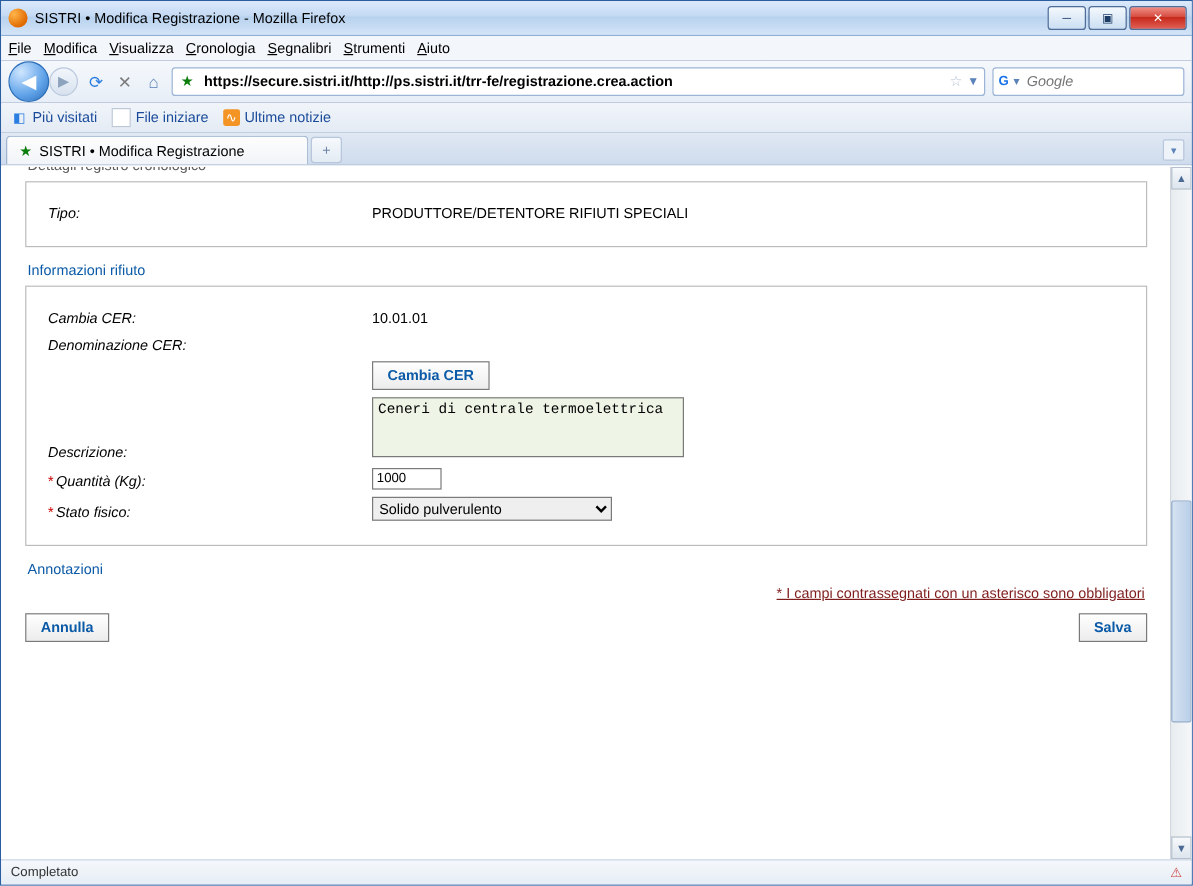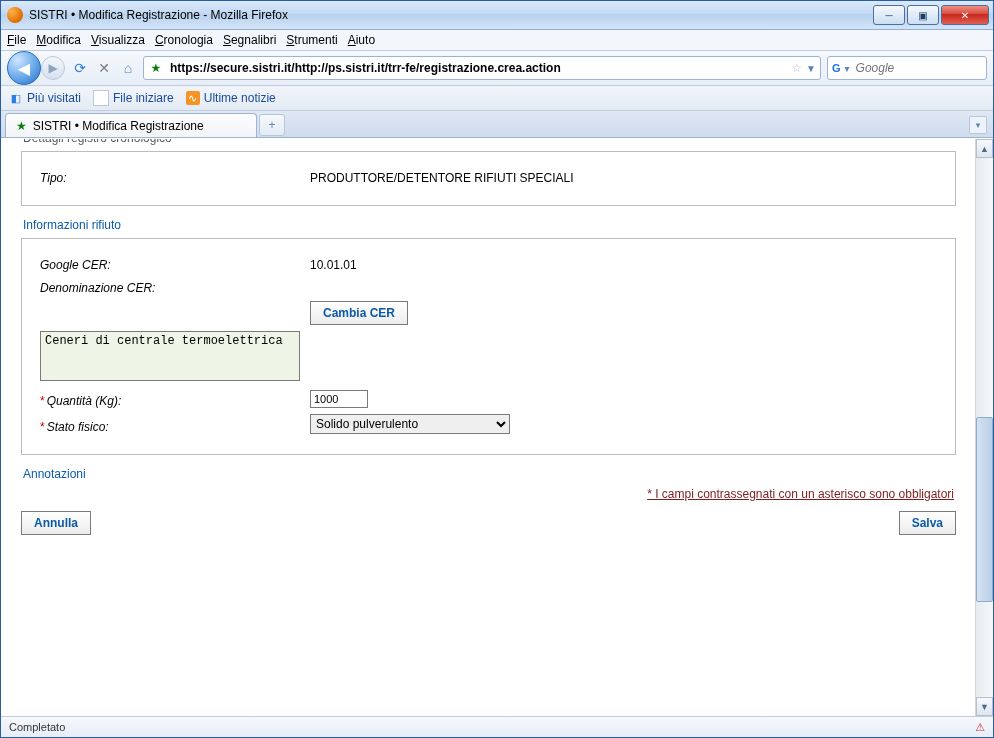--- a/index.html
+++ b/index.html
@@ -377,33 +377,34 @@
           <div class="row">
             <div class="label">Tipo:</div>
             <div class="value">PRODUTTORE/DETENTORE RIFIUTI SPECIALI</div>
           </div>
         </fieldset>
 
         <div class="section-title">Informazioni rifiuto</div>
 
         <fieldset class="box">
           <div class="row">
-            <div class="label">Google CER:</div>
+            <div class="label">Cambia CER:</div>
             <div class="value">10.01.01</div>
           </div>
           <div class="row">
             <div class="label">Denominazione CER:</div>
           </div>
           <div class="row">
             <div class="label"></div>
             <div class="value">
               <button class="btn">Cambia CER</button>
             </div>
           </div>
           <div class="row">
+            <div class="label">Descrizione:</div>
             <div class="value">
               <textarea class="desc" style="">Ceneri di centrale termoelettrica</textarea>
             </div>
           </div>
           <div class="row">
             <div class="label"><span class="req">*</span><span>Quantità (Kg):</span></div>
             <div class="value">
               <input class="qty" type="text" value="1000" style="">
             </div>
           </div>

